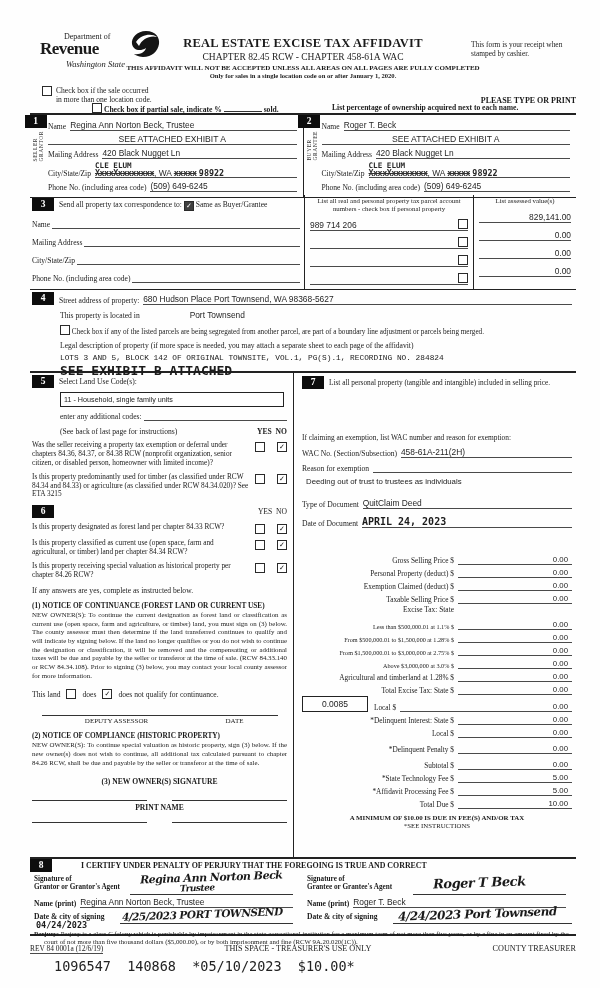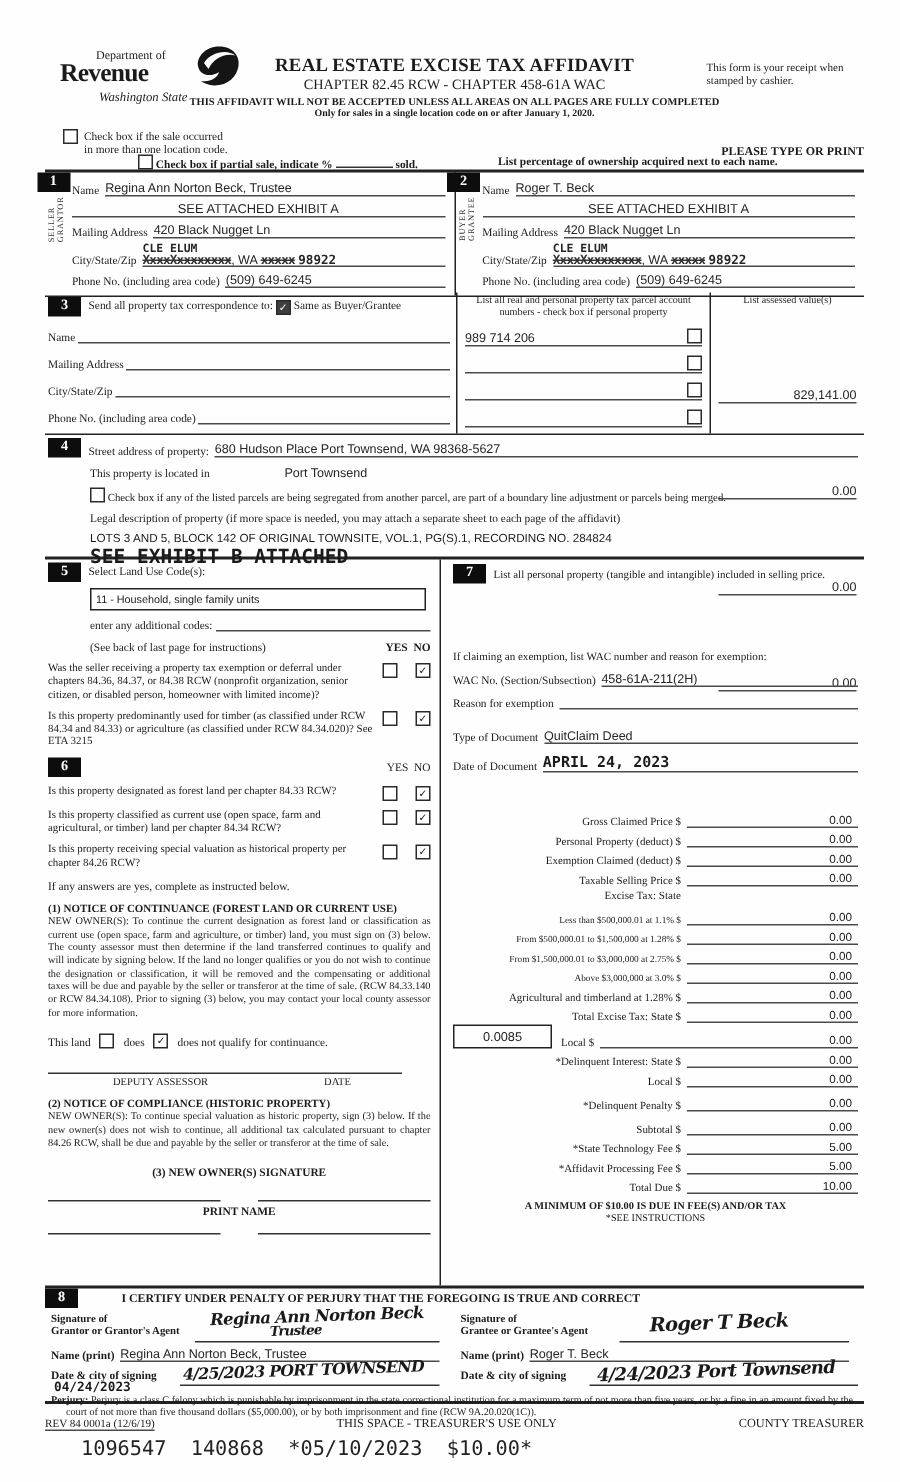--- a/index.html
+++ b/index.html
@@ -54,45 +54,45 @@
   .strk{text-decoration:line-through;letter-spacing:-0.5px;color:#333;}
   .corr{font-size:7.6px;line-height:1;display:block;margin-bottom:-1px;}
   
   #s3{top:195px;left:30px;width:546px;height:94px;border-bottom:1px solid #222;display:flex;}
   .s3l{width:268px;padding:3px 4px 0 2px;}
   .s3m{width:158px;border-left:1px solid #222;border-right:1px solid #222;padding:2px 5px 0;}
   .s3r{flex:1;padding:2px 5px 0;}
   .s3hdr{font-size:6.8px;text-align:center;line-height:1.2;}
   .s3row{display:flex;align-items:flex-end;height:18px;}
   .pline{display:flex;align-items:flex-end;height:18px;}
-  .vline{display:flex;align-items:flex-end;justify-content:flex-end;height:18px;margin-top:46px;}
+  .vline{display:flex;align-items:flex-end;justify-content:flex-end;height:18px;}
   
   #s4{top:289px;left:30px;width:546px;height:84px;border-bottom:2px solid #222;padding-top:3px;box-sizing:border-box;}
   #s4 .in{padding-left:2px;padding-right:4px;}
   .s4row{display:flex;align-items:flex-end;}
   .seg{margin:5px 0 0 28px;font-size:7.2px;}
   .legal{margin:5px 0 0 28px;}
-  .legal1{margin:4px 0 0 28px;font-family:Liberation Sans, sans-serif;font-size:7.8px;}
+  .legal1{margin:4px 0 0 28px;font-family:Liberation Mono, monospace;font-size:7.8px;}
   .legal2{margin:1px 0 0 28px;font-size:13px;}
   
   #mid{top:373px;left:30px;width:546px;height:484px;border-bottom:2px solid #222;display:flex;}
   .lcol{width:263px;padding:2px 6px 0 2px;box-sizing:border-box;}
   .rcol{flex:1;border-left:1px solid #222;padding:3px 4px 0 8px;box-sizing:border-box;}
   .luse{border:1px solid #222;width:216px;font-family:"Liberation Sans",sans-serif;font-size:7.2px;
         padding:2px 3px;margin:4px 0 0 28px;}
   .addl{display:flex;align-items:flex-end;margin:5px 0 0 28px;}
   .q{display:flex;margin-top:5px;}
   .qt{flex:1;line-height:1.22;font-size:7.3px;padding-right:6px;}
   .qc{width:32px;display:flex;justify-content:space-between;padding-top:1px;}
   .seeback{display:flex;justify-content:space-between;margin:6px 0 0 28px;}
   .s6hd{display:flex;justify-content:space-between;margin-top:6px;align-items:center;}
   .ntitle{font-weight:bold;font-size:7.3px;margin-top:6px;}
   .nbody{font-size:6.9px;line-height:1.26;text-align:justify;margin-top:1px;}
   .landrow{display:flex;align-items:center;gap:6px;margin-top:9px;font-size:7.6px;}
-  .siglines{display:flex;justify-content:flex-start;margin-top:16px;}
+  .siglines{display:flex;justify-content:center;margin-top:16px;}
   .sl1{width:150px;border-top:1px solid #333;text-align:center;padding-top:1px;font-size:7px;}
   .sl2{width:86px;border-top:1px solid #333;text-align:center;padding-top:1px;font-size:7px;}
   .center{text-align:center;}
   .n3pair{display:flex;justify-content:space-between;margin-top:14px;}
   .n3line{width:115px;border-top:1px solid #333;}
   .printname{text-align:center;font-weight:bold;font-size:7.6px;margin-top:2px;}
   
   .s7hdr{display:flex;align-items:flex-start;}
   .s7t{font-size:7.3px;padding-top:2px;}
   .exnote{margin-top:44px;font-size:7.4px;}
@@ -370,26 +370,27 @@
     </div>
 
     <div class="rcol">
       <div class="s7hdr">
           <span class="secnum">7</span>
           <span class="s7t">List all personal property (tangible and intangible) included in selling price.</span>
         </div>
       <div class="exnote">If claiming an exemption, list WAC number and reason for exemption:</div>
       <div class="wacrow"><span class="lab">WAC No. (Section/Subsection)</span>&nbsp;&nbsp;<span class="fill ul grow">458-61A-211(2H)</span></div>
       <div class="reasonrow"><span class="lab">Reason for exemption</span>&nbsp;&nbsp;<span class="ul grow"></span></div>
+      <div class="reasonval">Deeding out of trust to trustees as individuals</div>
       <div class="docrow" style="margin-top:12px;"><span class="lab">Type of Document</span>&nbsp;&nbsp;<span class="fill ul grow">QuitClaim Deed</span></div>
       <div class="docrow"><span class="lab">Date of Document</span>&nbsp;&nbsp;<span class="mono ul grow" style="font-size:10px;">APRIL 24, 2023</span></div>
 
       <div style="margin-top:24px;">
         <div class="erow">
-            <span class="elab">Gross Claimed Price $</span>
+            <span class="elab">Gross Selling Price $</span>
             <span class="eline">0.00</span>
           </div>
         <div class="erow">
             <span class="elab">Personal Property (deduct) $</span>
             <span class="eline">0.00</span>
           </div>
         <div class="erow">
             <span class="elab">Exemption Claimed (deduct) $</span>
             <span class="eline">0.00</span>
           </div>

